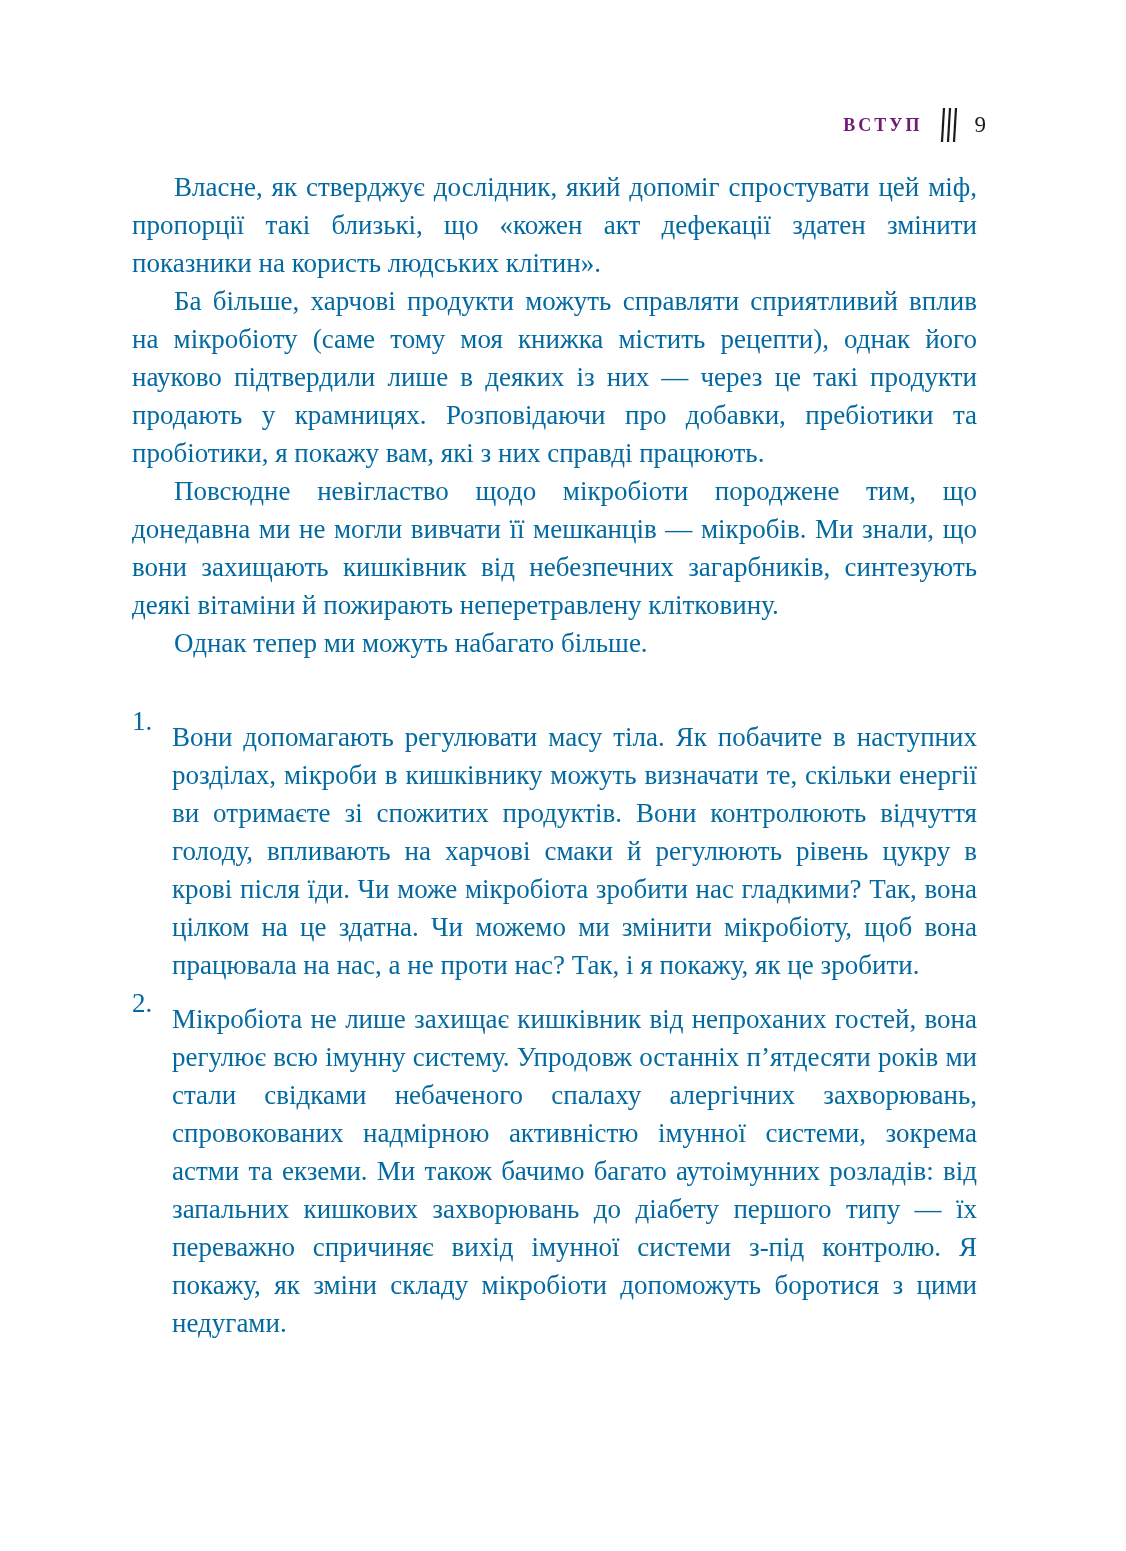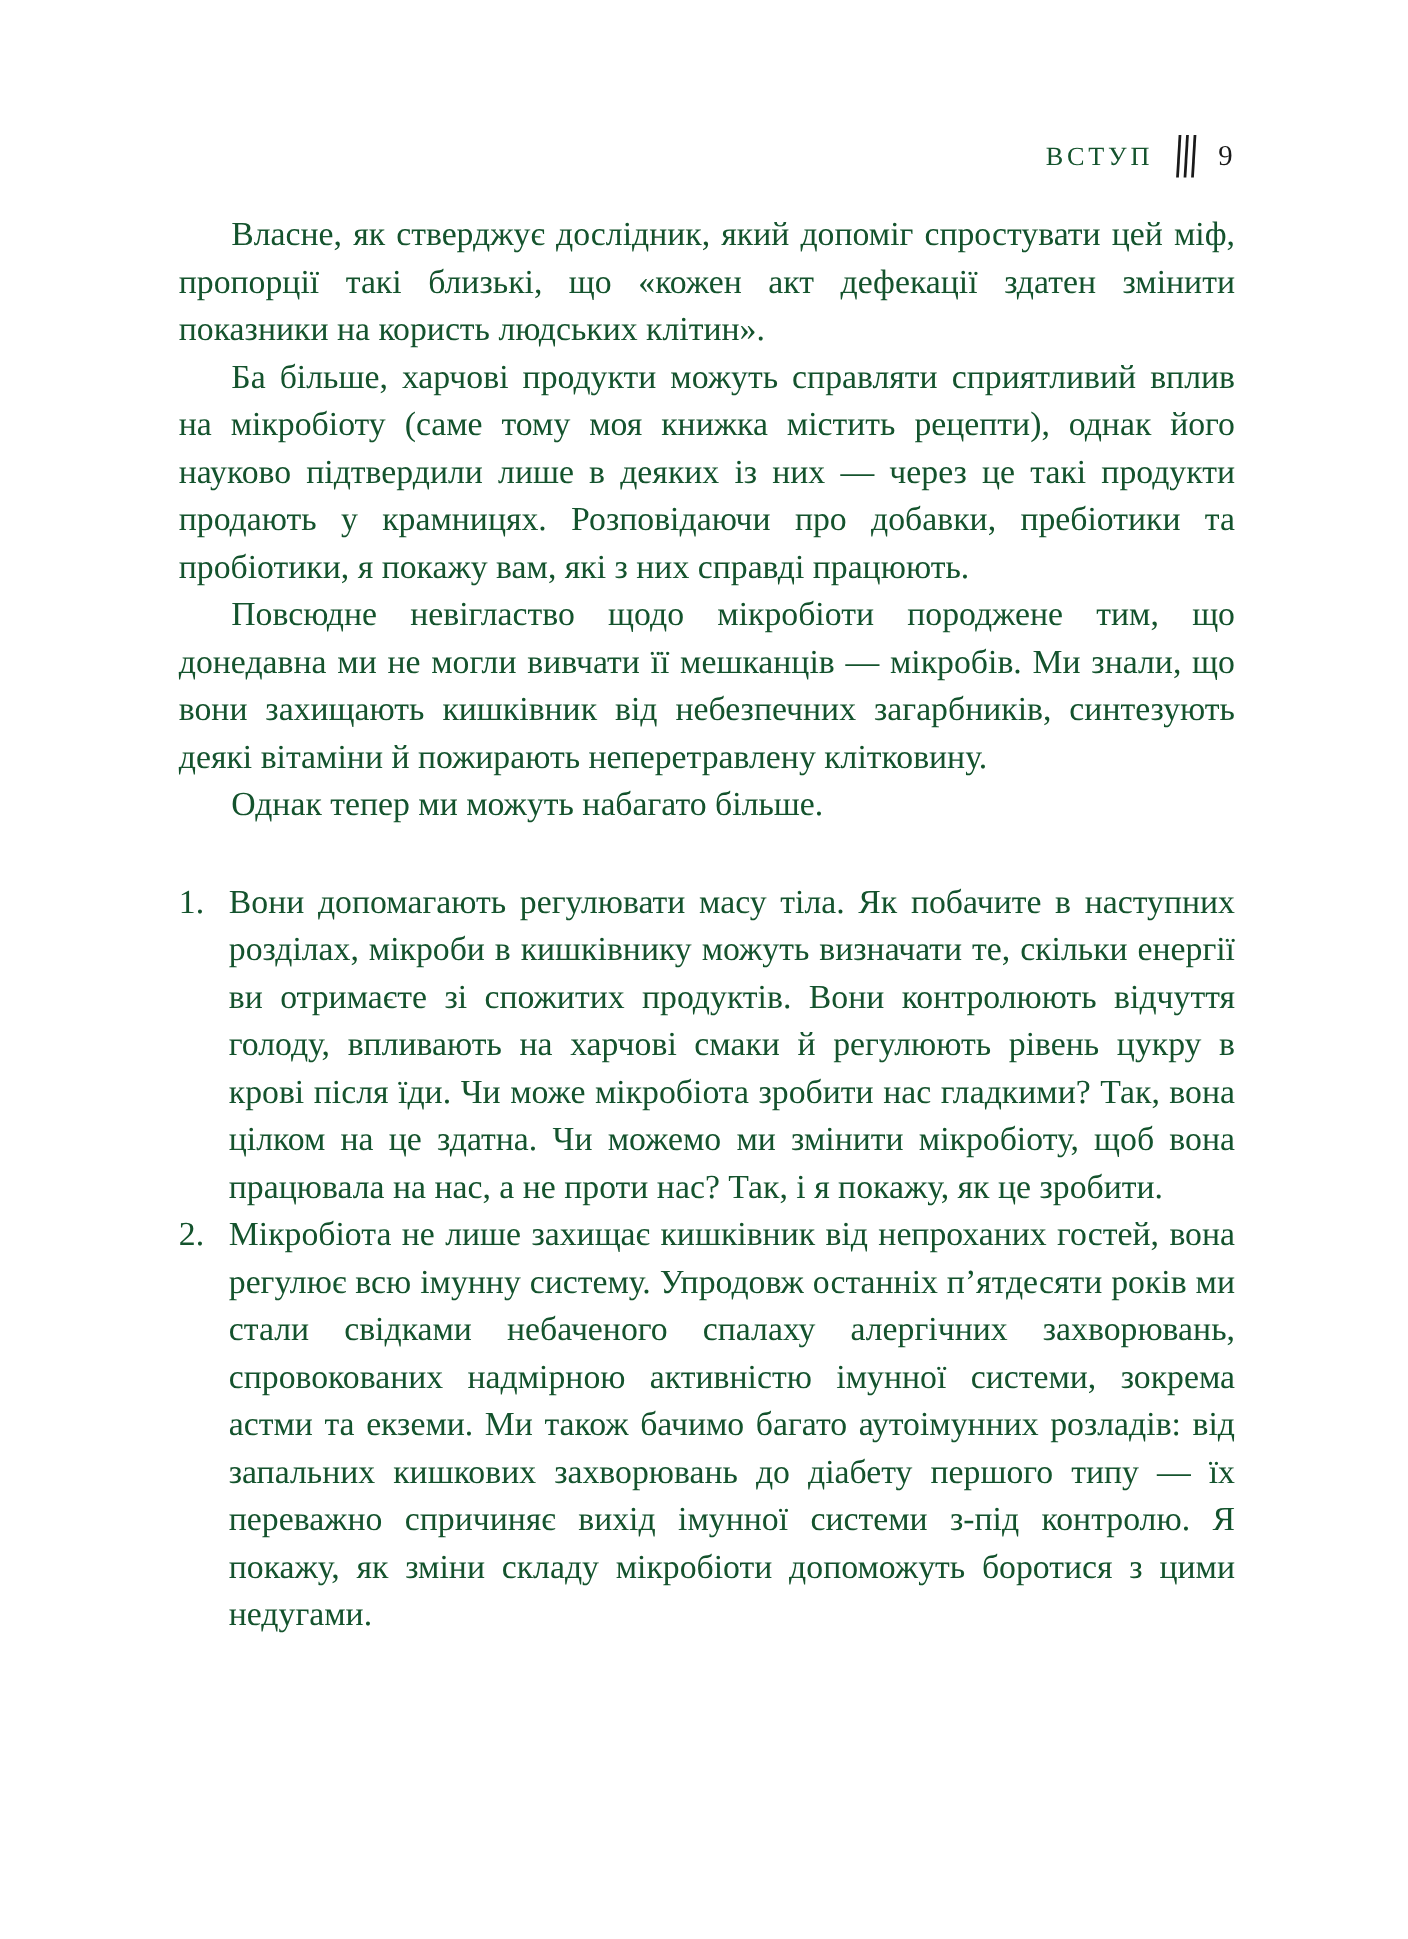--- a/index.html
+++ b/index.html
@@ -25,64 +25,65 @@
     position: absolute;
     top: 106px;
     left: 141px;
     width: 845px;
     display: flex;
     justify-content: flex-end;
     align-items: center;
     gap: 16px;
   }
   .chapter-label {
-    font-size: 21px;
-    font-weight: normal;
+    font-size: 18px;
+    font-weight: bold;
     letter-spacing: 3px;
-    color: #14532d;
+    color: #701a75;
   }
   .header-bars {
     display: inline-flex;
     align-items: center;
     height: 38px;
   }
   .page-number {
     font-size: 23px;
     color: #1a1a1a;
   }
   
   .body-text {
     position: absolute;
     top: 168px;
-    left: 143px;
+    left: 132px;
     width: 845px;
     font-size: 27px;
     line-height: 38px;
     text-align: justify;
-    color: #14532d;
+    color: #0369a1;
   }
   .body-text p {
     margin: 0;
     padding: 0;
     text-indent: 42px;
   }
   .numbered-list {
     margin-top: 40px;
   }
   .list-item {
     display: flex;
     align-items: flex-start;
   }
   .list-item .num {
     flex: 0 0 40px;
     text-align: left;
   }
   .list-item .txt {
     flex: 1 1 auto;
     text-align: justify;
+    margin-top: 16px;
   }
 </style>
 </head>
 <body>
 
 <div class="page">
 
   <header class="page-header">
     <span class="chapter-label">ВСТУП</span>
     <span class="header-bars">

